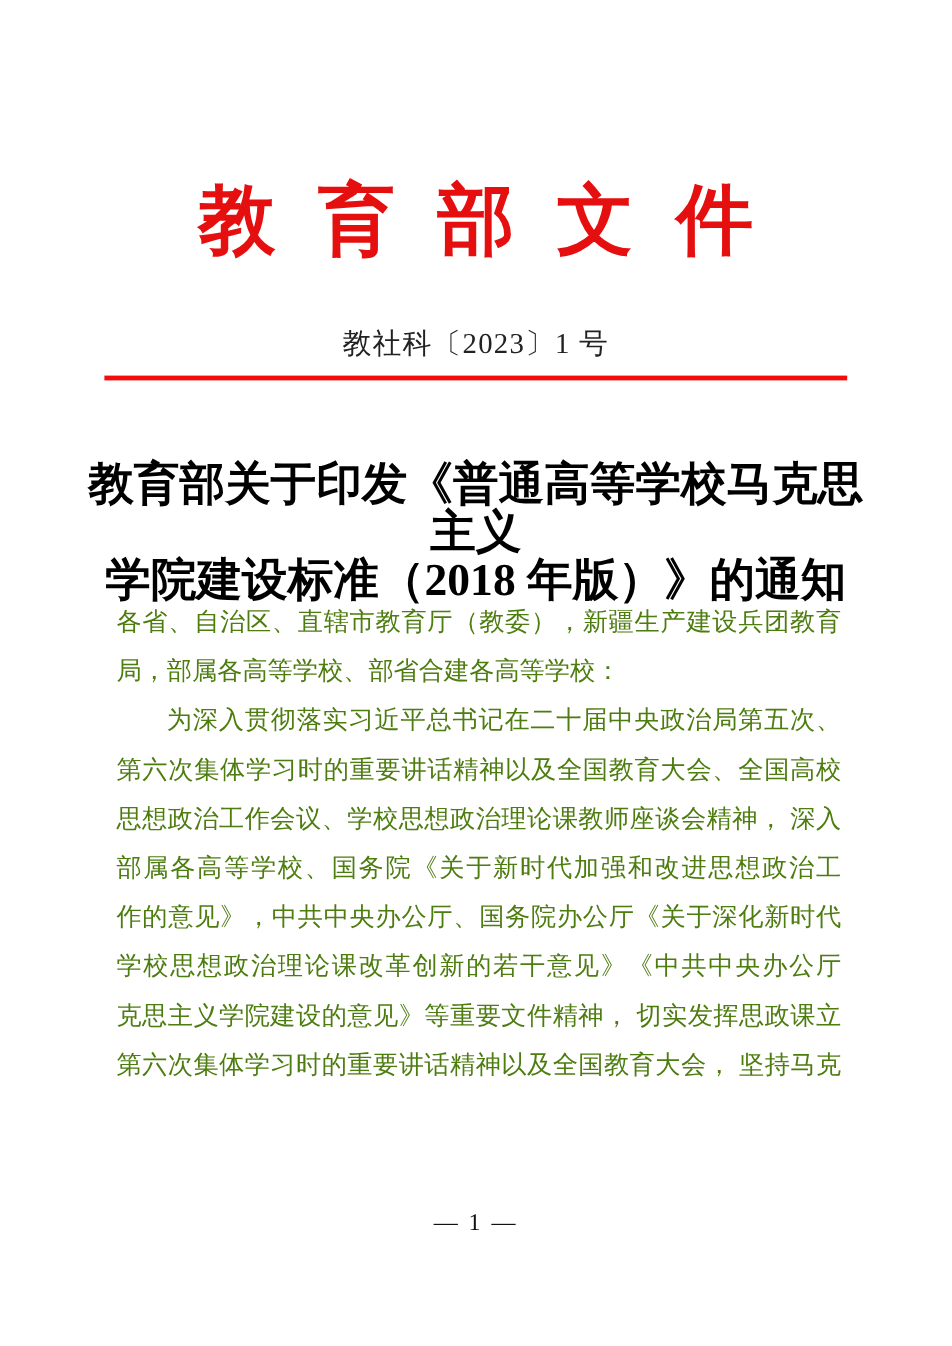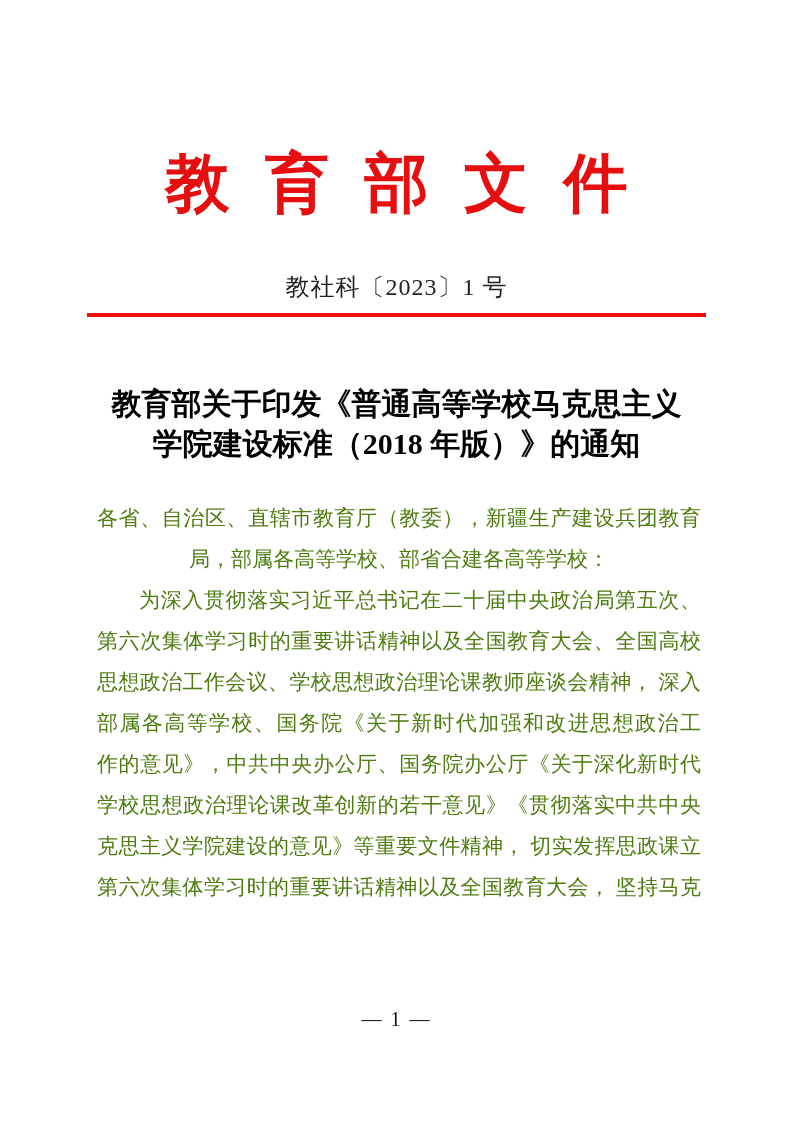--- a/index.html
+++ b/index.html
@@ -54,38 +54,37 @@
     height: 4px;
   }
   
   .doc-title {
     position: absolute;
     top: 384px;
     left: 60px;
     right: 60px;
     text-align: center;
     font-weight: bold;
-    font-size: 30px;
+    font-size: 38px;
     line-height: 40px;
     color: #000000;
   }
   
   .doc-body {
     position: absolute;
     top: 498px;
     left: 97px;
     width: 604px;
     font-size: 21px;
     line-height: 41px;
     color: #4d7c0f;
     font-family: Liberation Serif, serif;
   }
   .body-line {
     white-space: normal;
-    text-align: center;
   }
   .body-line.fill {
     text-align: justify;
     text-align-last: justify;
     text-justify: inter-character;
   }
   .body-line.indent {
     text-indent: 2em;
   }
   
@@ -125,20 +124,20 @@
   </div>
 
   <div class="doc-body">
     <div class="body-line fill">各省、自治区、直辖市教育厅（教委），新疆生产建设兵团教育</div>
     <div class="body-line">局，部属各高等学校、部省合建各高等学校：</div>
     <div class="body-line fill indent">为深入贯彻落实习近平总书记在二十届中央政治局第五次、</div>
     <div class="body-line fill">第六次集体学习时的重要讲话精神以及全国教育大会、全国高校</div>
     <div class="body-line fill">思想政治工作会议、学校思想政治理论课教师座谈会精神， 深入</div>
     <div class="body-line fill">部属各高等学校、国务院《关于新时代加强和改进思想政治工</div>
     <div class="body-line fill">作的意见》，中共中央办公厅、国务院办公厅《关于深化新时代</div>
-    <div class="body-line fill">学校思想政治理论课改革创新的若干意见》《贯彻落实中共中央</div>
+    <div class="body-line fill">学校思想政治理论课改革创新的若干意见》《中共中央办公厅</div>
     <div class="body-line fill">克思主义学院建设的意见》等重要文件精神， 切实发挥思政课立</div>
     <div class="body-line fill">第六次集体学习时的重要讲话精神以及全国教育大会， 坚持马克</div>
   </div>
 
   <div class="page-number">— 1 —</div>
 
 </div>
 
 </body></html>

